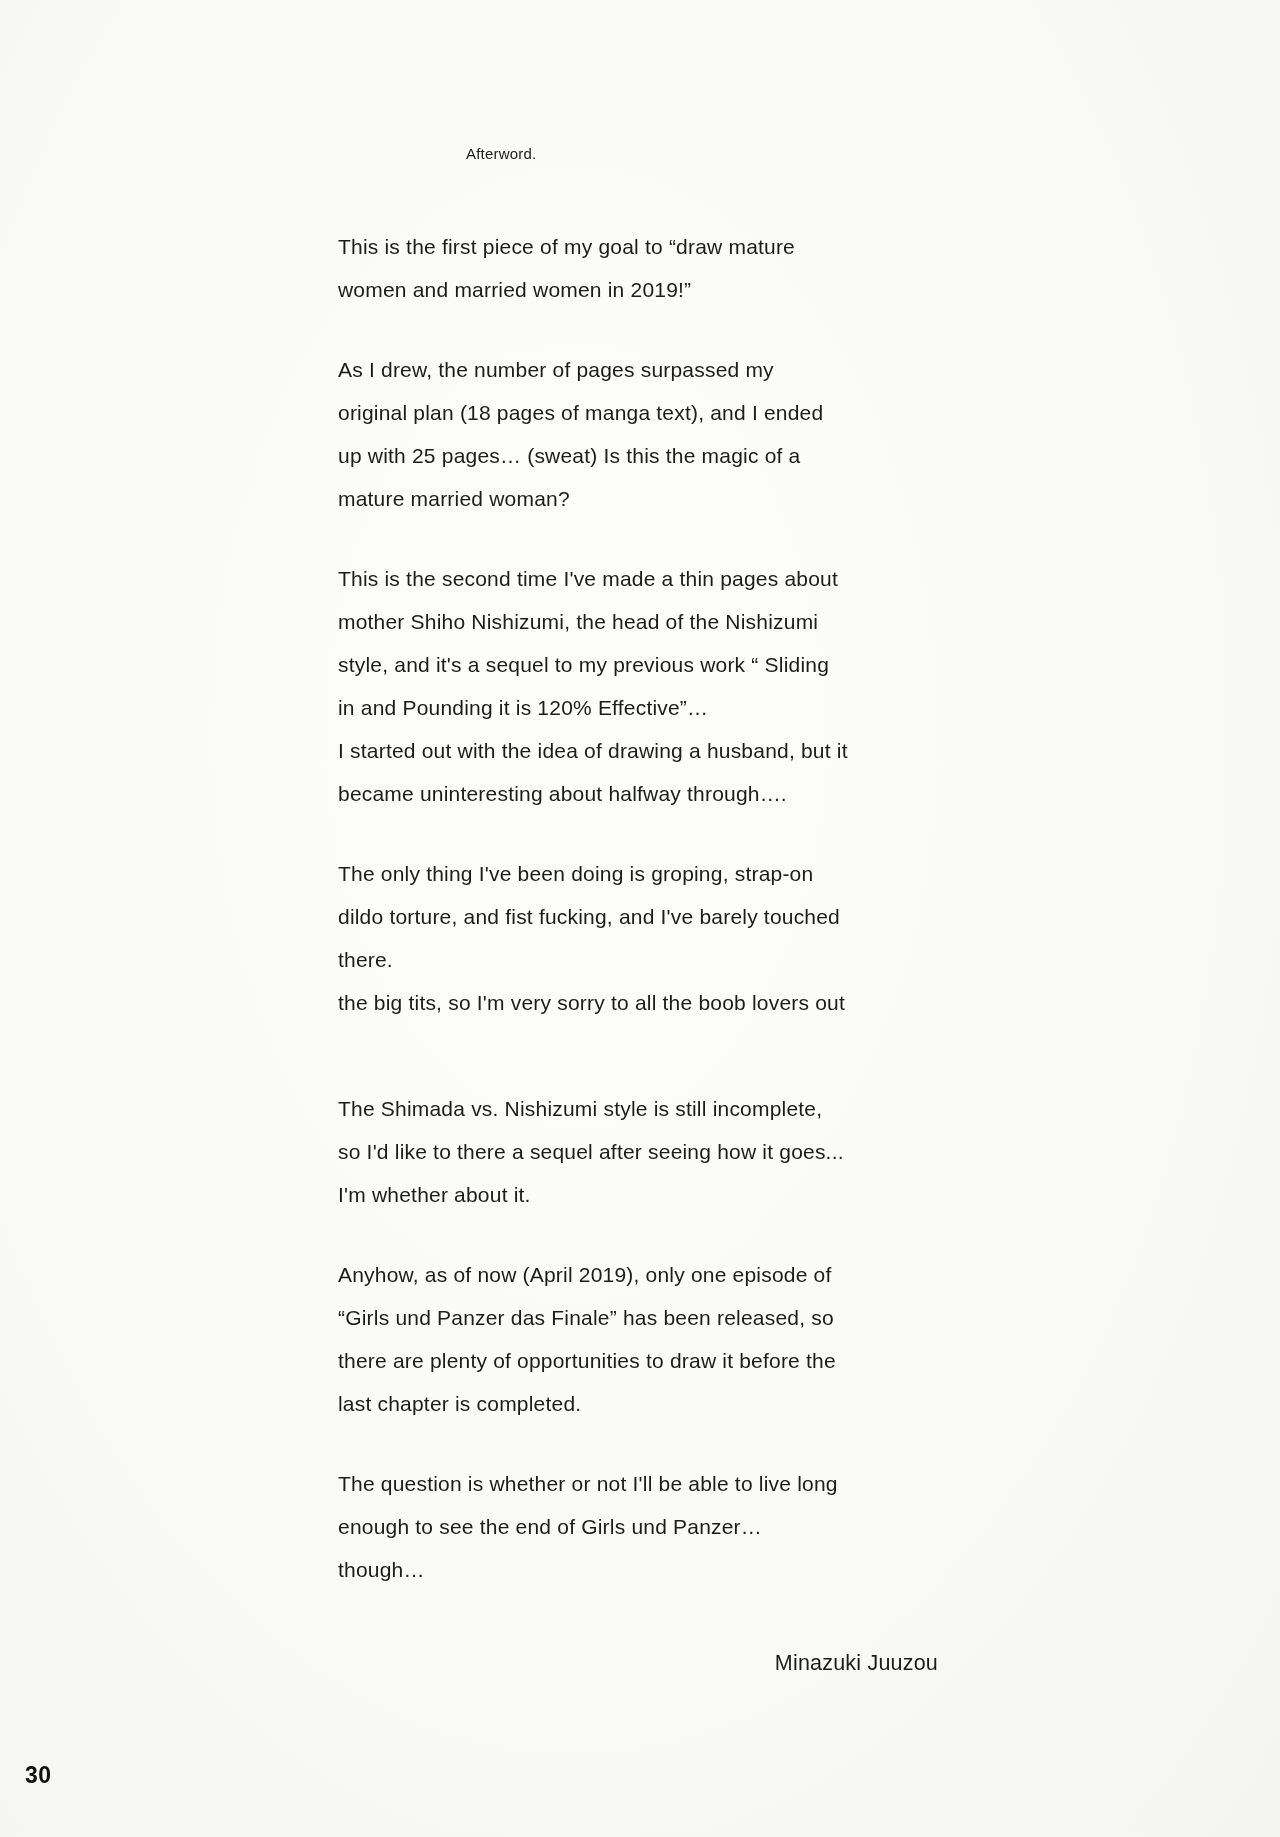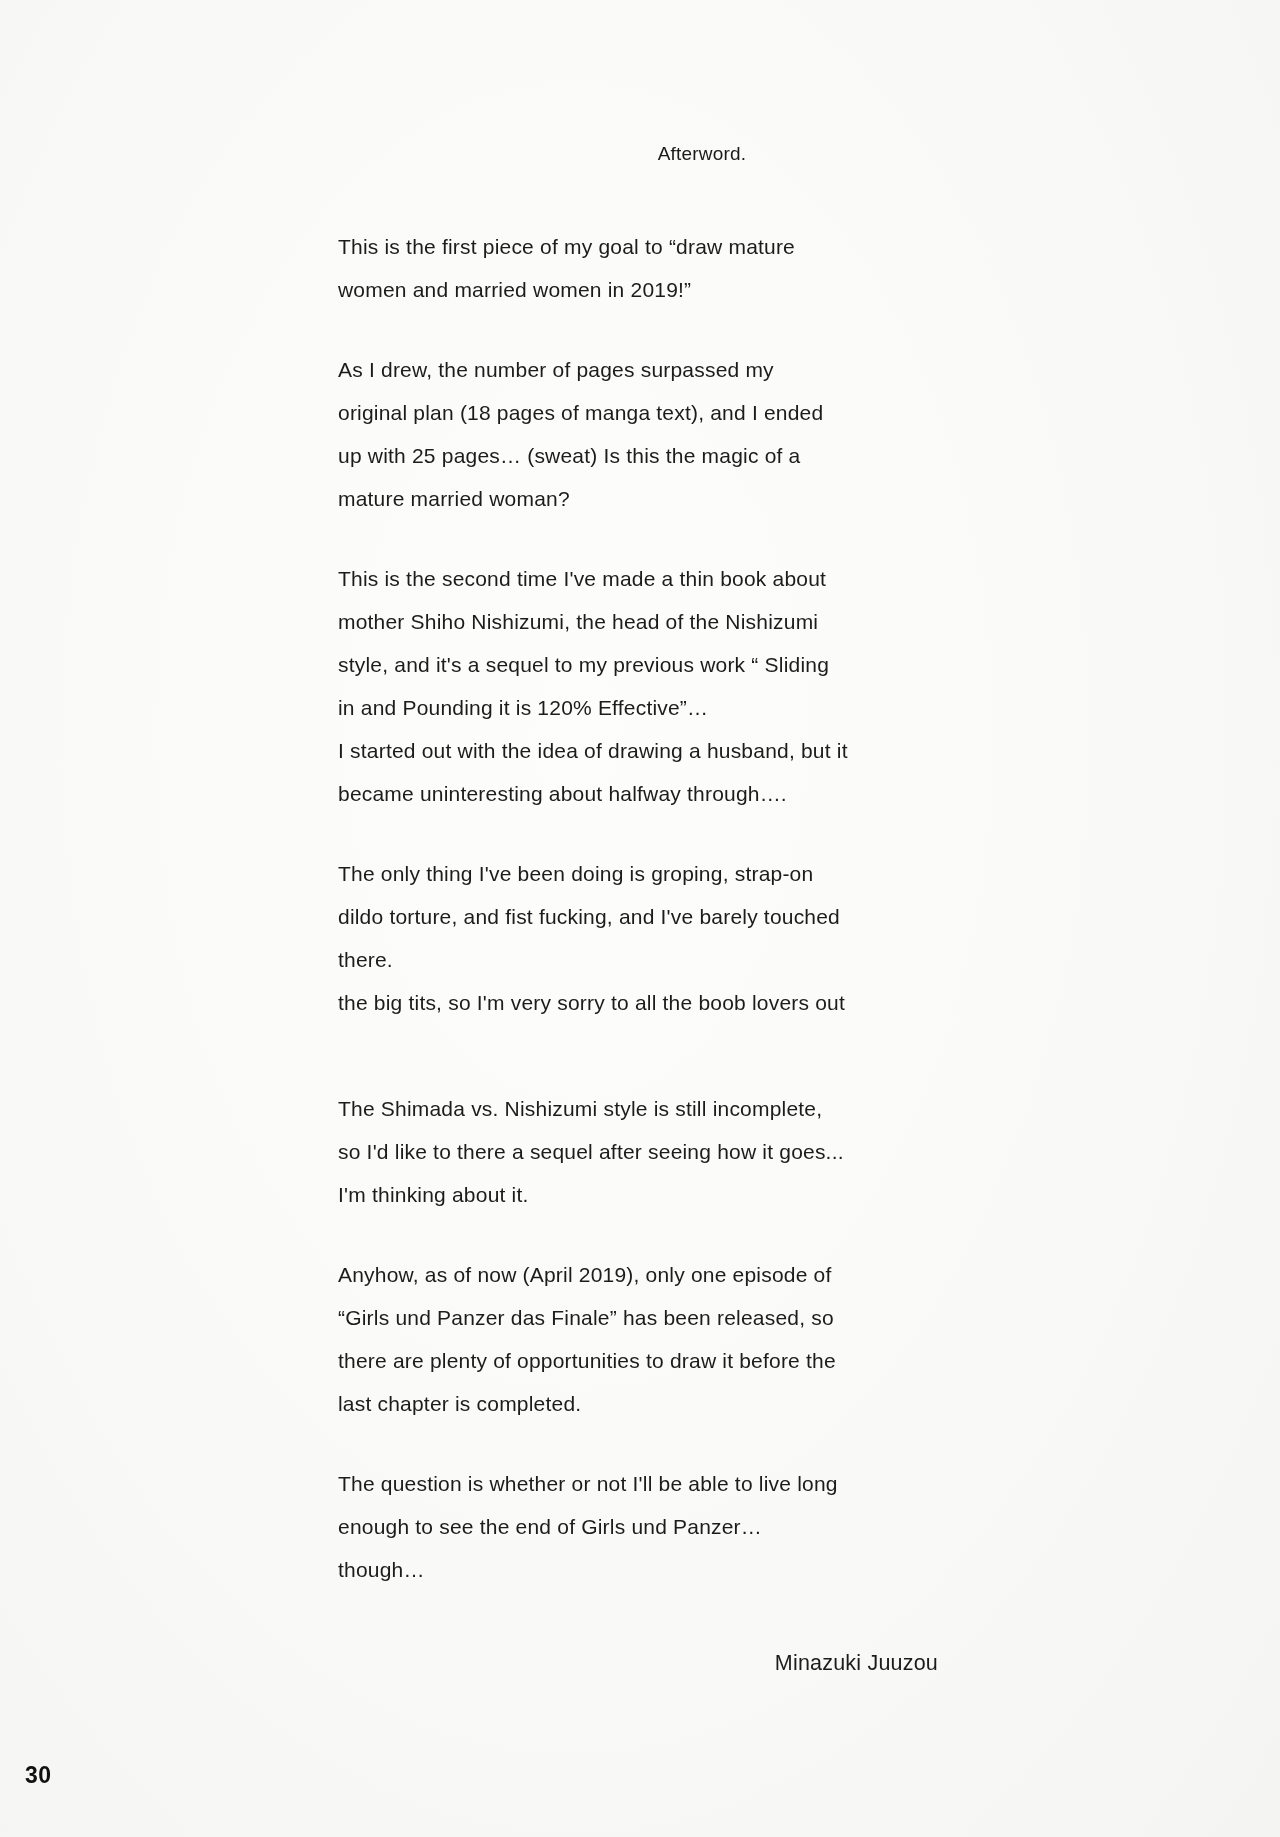--- a/index.html
+++ b/index.html
@@ -18,26 +18,25 @@
   .content {
     position: absolute;
     left: 338px;
     top: 132px;
     width: 600px;
     font-size: 21px;
     line-height: 43px;
     letter-spacing: 0.2px;
   }
   .title {
-    font-size: 19px;
+    font-size: 15px;
     font-weight: 400;
     margin: 0 0 50px 128px;
     line-height: 43px;
     color: #1a1a1a;
-    text-align: center;
   }
   .para {
     margin: 37px 0 0 0;
   }
   #paragraphs .para:first-child {
     margin-top: 0;
   }
   #paragraphs .para:nth-child(5) {
     margin-top: 63px;
   }
@@ -70,37 +69,37 @@
           <div class="line">This is the first piece of my goal to “draw mature</div>
           <div class="line">women and married women in 2019!”</div>
         </div>
         <div class="para">
           <div class="line">As I drew, the number of pages surpassed my</div>
           <div class="line">original plan (18 pages of manga text), and I ended</div>
           <div class="line">up with 25 pages… (sweat) Is this the magic of a</div>
           <div class="line">mature married woman?</div>
         </div>
         <div class="para">
-          <div class="line">This is the second time I've made a thin book about</div>
+          <div class="line">This is the second time I've made a thin pages about</div>
           <div class="line">mother Shiho Nishizumi, the head of the Nishizumi</div>
           <div class="line">style, and it's a sequel to my previous work “ Sliding</div>
           <div class="line">in and Pounding it is 120% Effective”…</div>
           <div class="line">I started out with the idea of drawing a husband, but it</div>
           <div class="line">became uninteresting about halfway through….</div>
         </div>
         <div class="para">
           <div class="line">The only thing I've been doing is groping, strap-on</div>
           <div class="line">dildo torture, and fist fucking, and I've barely touched</div>
           <div class="line">there.</div>
           <div class="line">the big tits, so I'm very sorry to all the boob lovers out</div>
         </div>
         <div class="para">
           <div class="line">The Shimada vs. Nishizumi style is still incomplete,</div>
           <div class="line">so I'd like to there a sequel after seeing how it goes...</div>
-          <div class="line">I'm thinking about it.</div>
+          <div class="line">I'm whether about it.</div>
         </div>
         <div class="para">
           <div class="line">Anyhow, as of now (April 2019), only one episode of</div>
           <div class="line">“Girls und Panzer das Finale” has been released, so</div>
           <div class="line">there are plenty of opportunities to draw it before the</div>
           <div class="line">last chapter is completed.</div>
         </div>
         <div class="para">
           <div class="line">The question is whether or not I'll be able to live long</div>
           <div class="line">enough to see the end of Girls und Panzer…</div>

